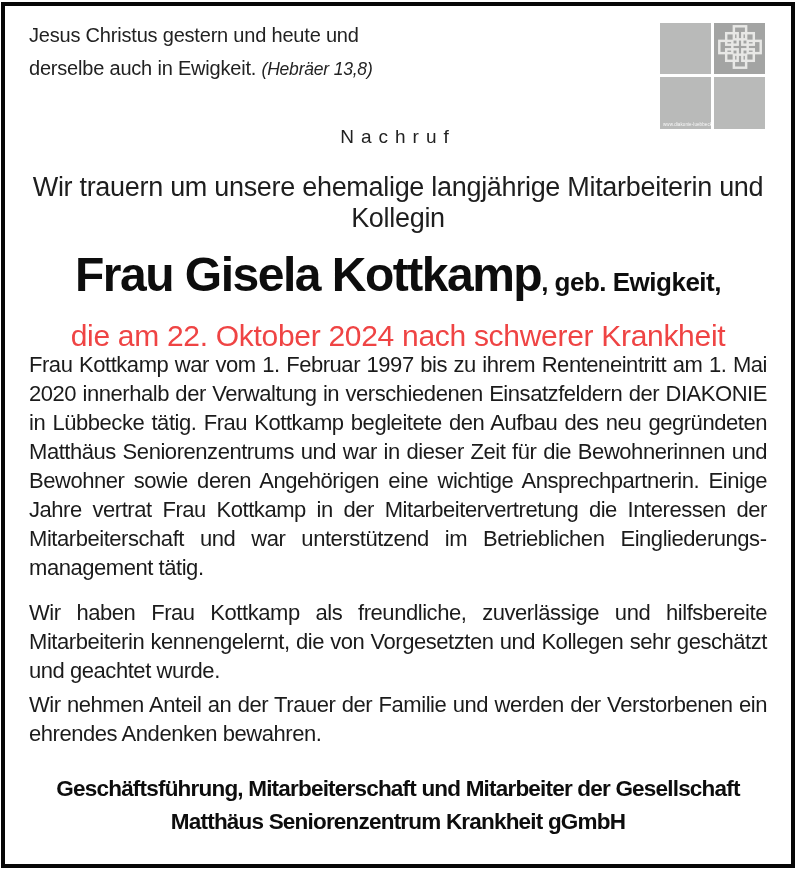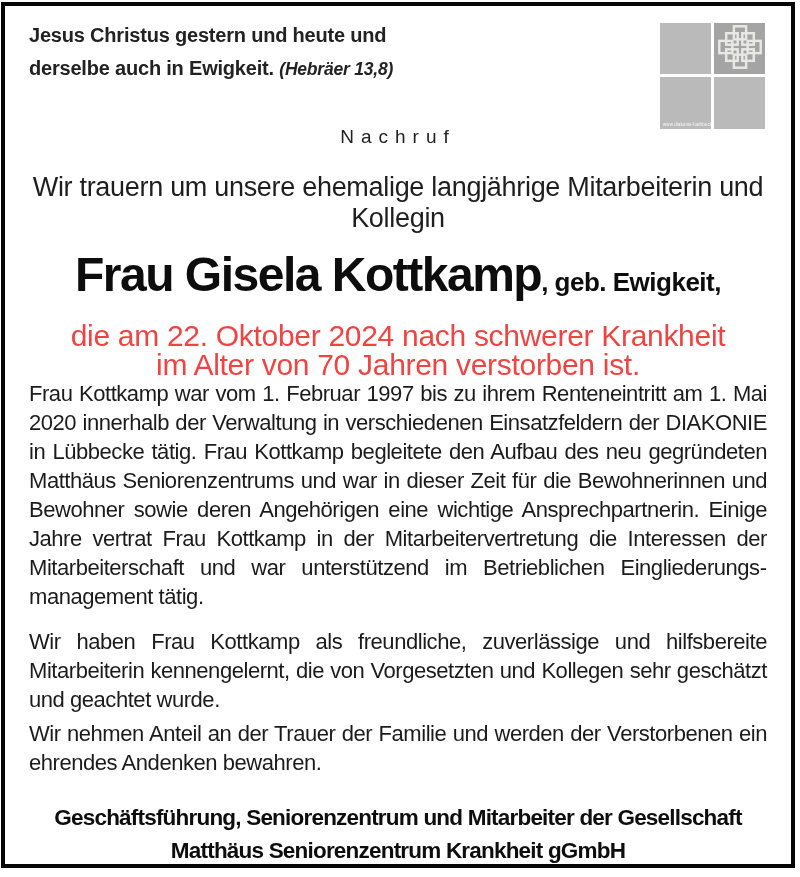--- a/index.html
+++ b/index.html
@@ -21,21 +21,20 @@
     position: relative;
     width: 100%; height: 100%;
     padding: 13px 24px 0 24px;
   }
   
   .verse {
     font-size: 20px;
     line-height: 33px;
     letter-spacing: -0.2px;
     color: #222;
-    font-weight: bold;
   }
   .verse .ref {
     font-style: italic;
     font-size: 17.5px;
   }
   .logo {
     position: absolute;
     top: 17px; right: 26px;
     width: 105px; height: 106px;
     display: grid;
@@ -158,26 +157,25 @@
     <div class="nachruf">Nachruf</div>
 
     <div class="intro">Wir trauern um unsere ehemalige langjährige Mitarbeiterin und Kollegin</div>
 
     <div class="name-row">
       <span class="name-main">Frau Gisela Kottkamp</span><span class="name-suffix">, geb. Ewigkeit,</span>
     </div>
 
     <div class="death">
       <div>die am 22. Oktober 2024 nach schwerer Krankheit</div>
-      <div>im Alter von 70 Jahren verstorben ist.</div>
     </div>
 
     <p class="para p1">Frau Kottkamp war vom 1. Februar 1997 bis zu ihrem Renteneintritt am 1. Mai 2020 innerhalb der Verwaltung in verschiedenen Einsatzfeldern der DIAKONIE in Lübbecke tätig. Frau Kottkamp begleitete den Aufbau des neu gegründeten Matthäus Seniorenzentrums und war in dieser Zeit für die Bewohnerinnen und Bewohner sowie deren Angehörigen eine wichtige Ansprechpartnerin. Einige Jahre vertrat Frau Kottkamp in der Mitarbeitervertretung die Interessen der Mitarbeiterschaft und war unterstützend im Betrieblichen Eingliederungs­management tätig.</p>
     <p class="para p2">Wir haben Frau Kottkamp als freundliche, zuverlässige und hilfsbereite Mitarbeiterin kennengelernt, die von Vorgesetzten und Kollegen sehr geschätzt und geachtet wurde.</p>
     <p class="para p3">Wir nehmen Anteil an der Trauer der Familie und werden der Verstorbenen ein ehrendes Andenken bewahren.</p>
 
     <div class="closing">
-      <div>Geschäftsführung, Seniorenzentrum und Mitarbeiter der Gesellschaft</div>
+      <div>Geschäftsführung, Mitarbeiterschaft und Mitarbeiter der Gesellschaft</div>
       <div>Matthäus Seniorenzentrum Krankheit gGmbH</div>
     </div>
 
   </div>
 </div>
 
 </body></html>

